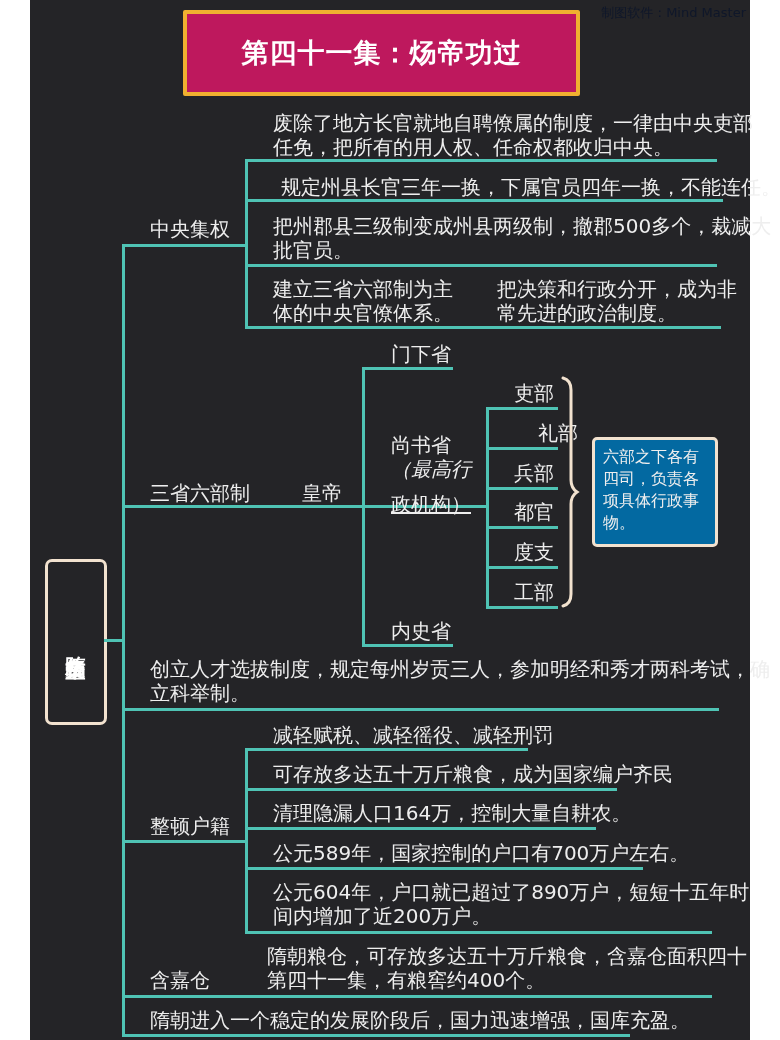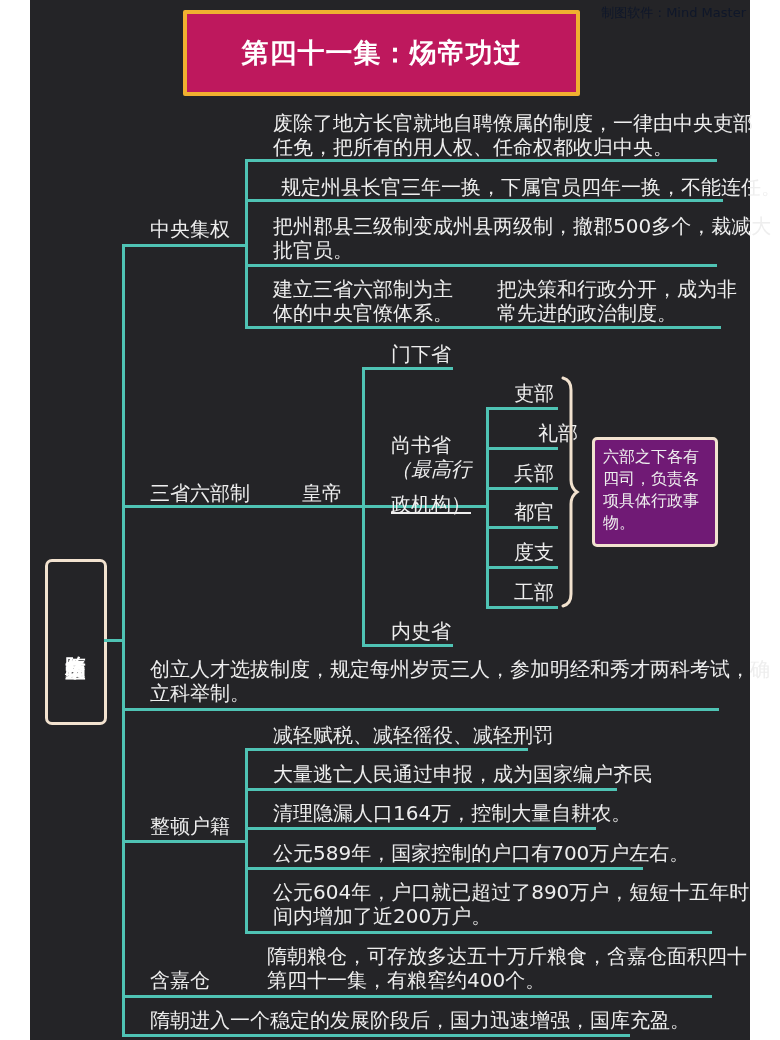--- a/index.html
+++ b/index.html
@@ -32,21 +32,21 @@
     position: absolute; left: 45px; top: 559px; width: 56px; height: 160px;
     border: 3px solid #f2e2cf; border-radius: 7px; background: #242427;
     display: flex; align-items: center; justify-content: center;
   }
   .root-text {
     color: #ffffff; font-size: 20px; font-weight: bold; line-height: 28px;
     writing-mode: vertical-rl; text-orientation: upright; letter-spacing: 1px;
   }
   .note-box {
     position: absolute; left: 592px; top: 437px; width: 120px; height: 104px;
-    border: 3px solid #f2e2cf; border-radius: 5px; background: #701a75;
+    border: 3px solid #f2e2cf; border-radius: 5px; background: #0369a1;
   }
   .note-text {
     position: absolute; left: 8px; top: 6px; width: 108px; color: #eeeeee;
     font-size: 16px; line-height: 22px; white-space: normal; word-break: break-all;
   }
   .brace { position: absolute; left: 560px; top: 376px; }
 </style>
 </head>
 <body>
 
@@ -128,21 +128,21 @@
 <div class="txt" style="left:150px; top:681px;">立科举制。</div>
 <div class="hl" style="left:122px; top:708px; width:597px;"></div>
 
 <div class="hl" style="left:122px; top:840px; width:126px;"></div>
 <div class="txt" style="left:150px; top:814px;">整顿户籍</div>
 <div class="vl" style="left:245px; top:748px; height:186px;"></div>
 
 <div class="txt" style="left:273px; top:723px;font-family:Liberation Serif, serif;">减轻赋税、减轻徭役、减轻刑罚</div>
 <div class="hl" style="left:245px; top:748px; width:283px;"></div>
 
-<div class="txt" style="left:273px; top:762px;">大量逃亡人民通过申报，成为国家编户齐民</div>
+<div class="txt" style="left:273px; top:762px;">可存放多达五十万斤粮食，成为国家编户齐民</div>
 <div class="hl" style="left:245px; top:788px; width:372px;"></div>
 
 <div class="txt" style="left:273px; top:801px;">清理隐漏人口164万，控制大量自耕农。</div>
 <div class="hl" style="left:245px; top:827px; width:351px;"></div>
 
 <div class="txt" style="left:273px; top:841px;">公元589年，国家控制的户口有700万户左右。</div>
 <div class="hl" style="left:245px; top:867px; width:398px;"></div>
 
 <div class="txt" style="left:273px; top:880px;">公元604年，户口就已超过了890万户，短短十五年时</div>
 <div class="txt" style="left:273px; top:904px;">间内增加了近200万户。</div>

